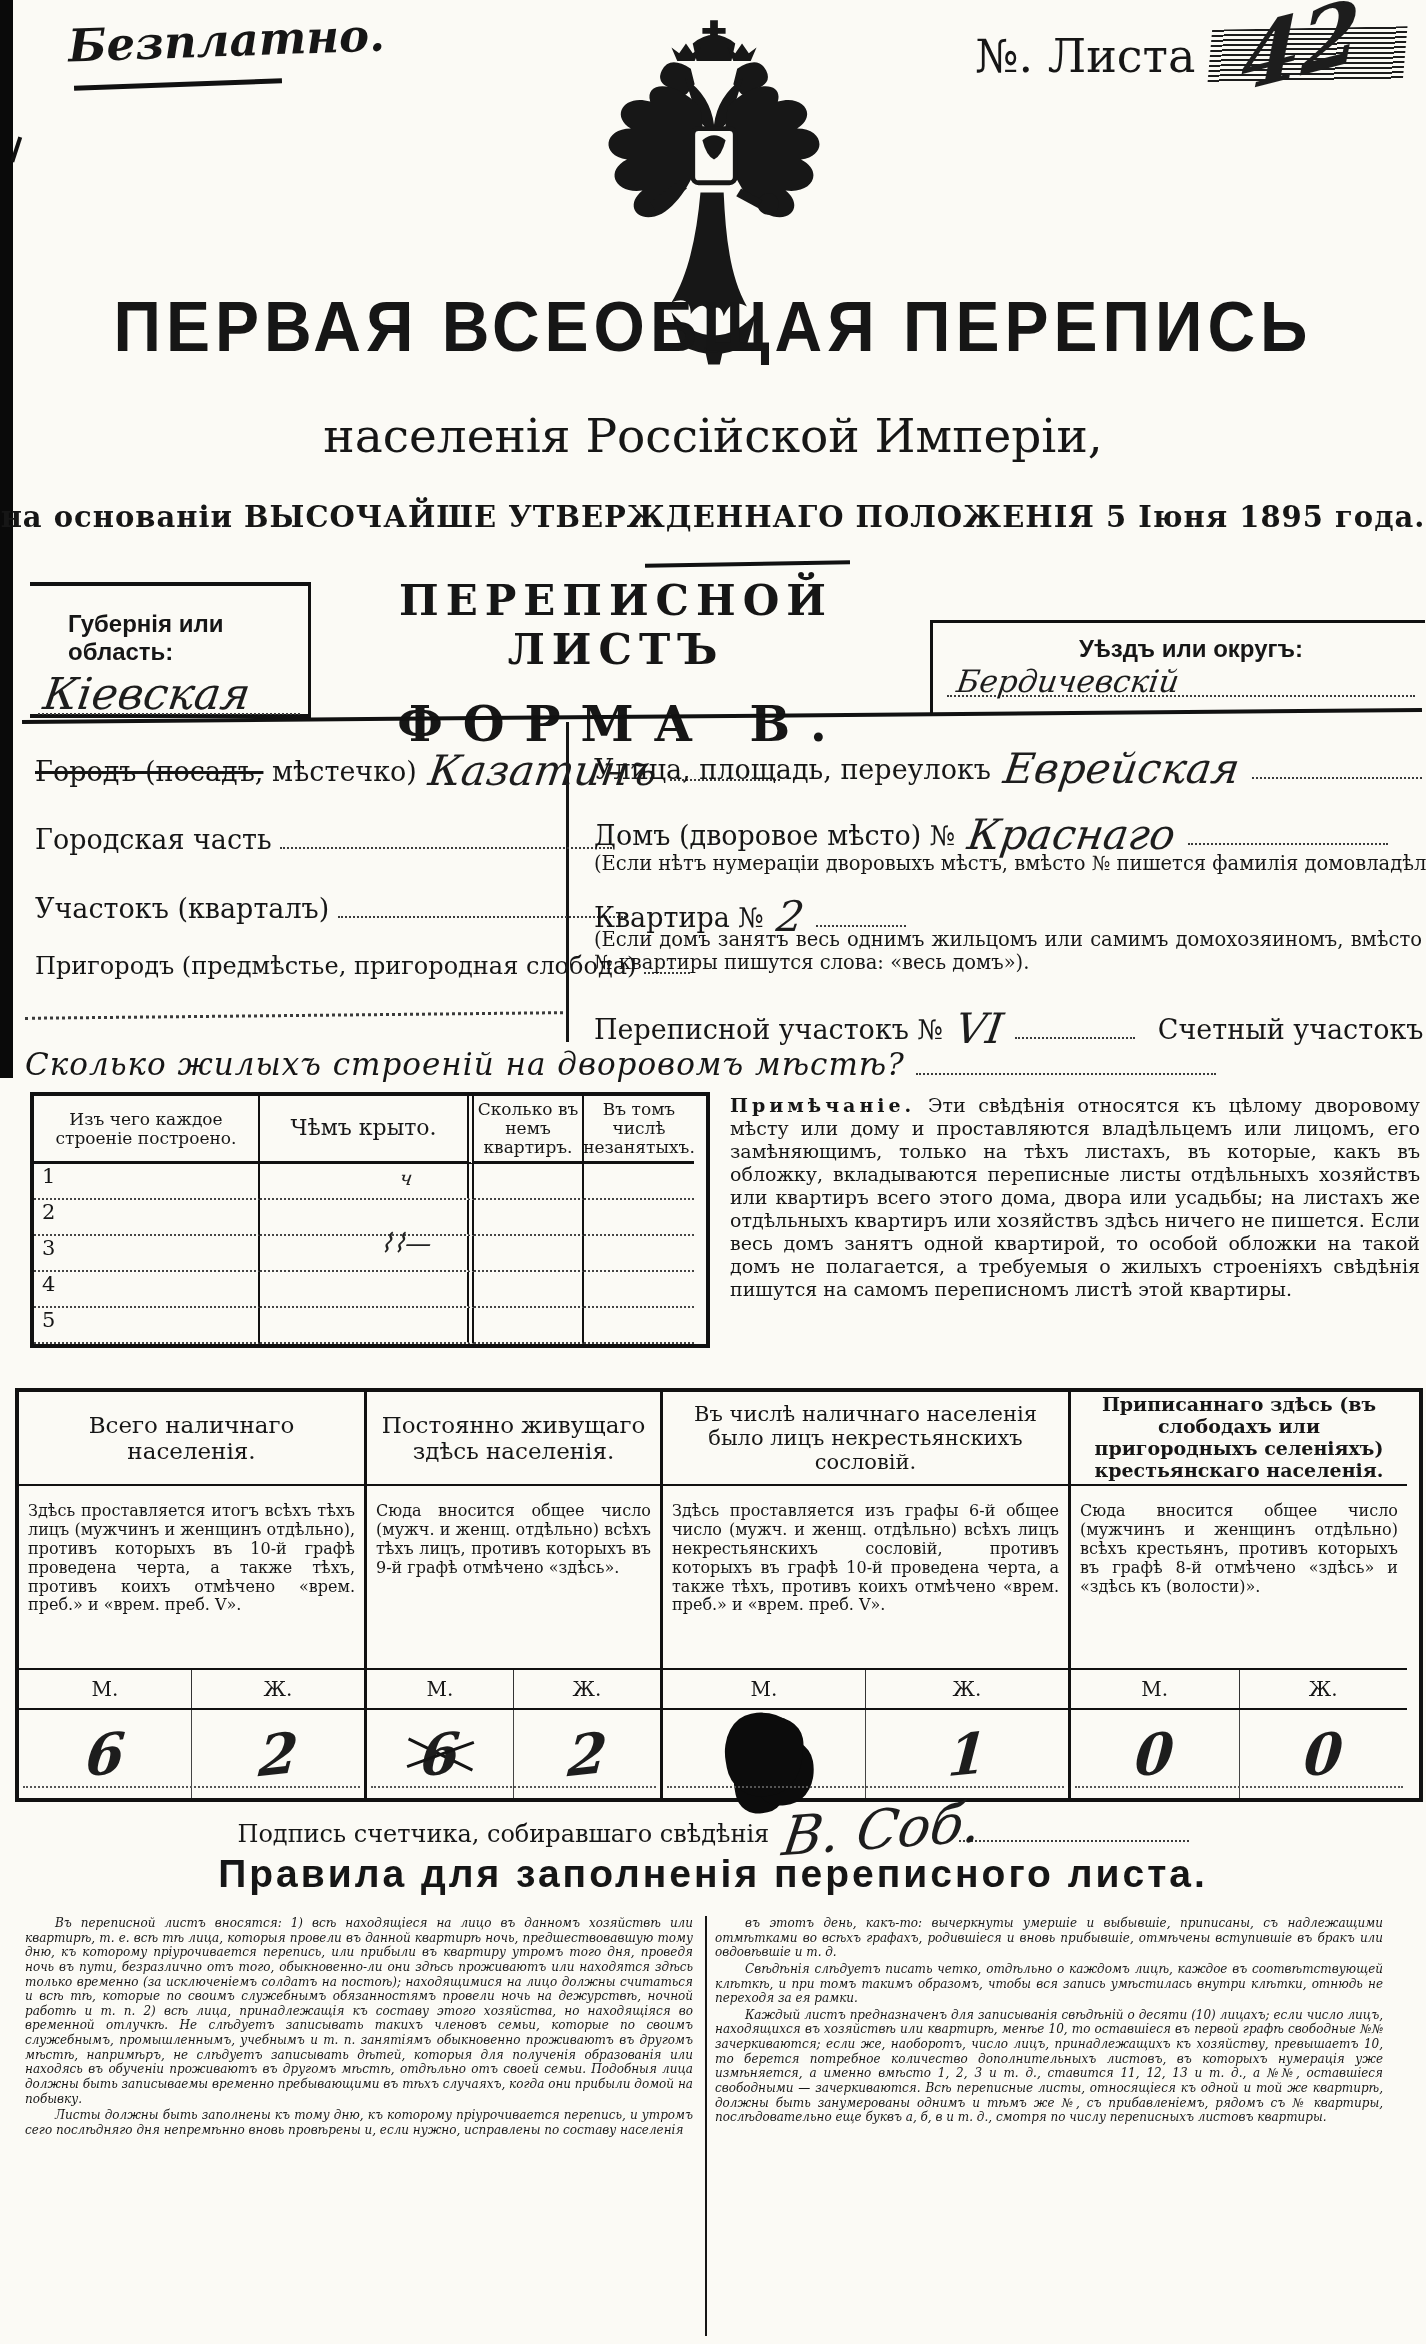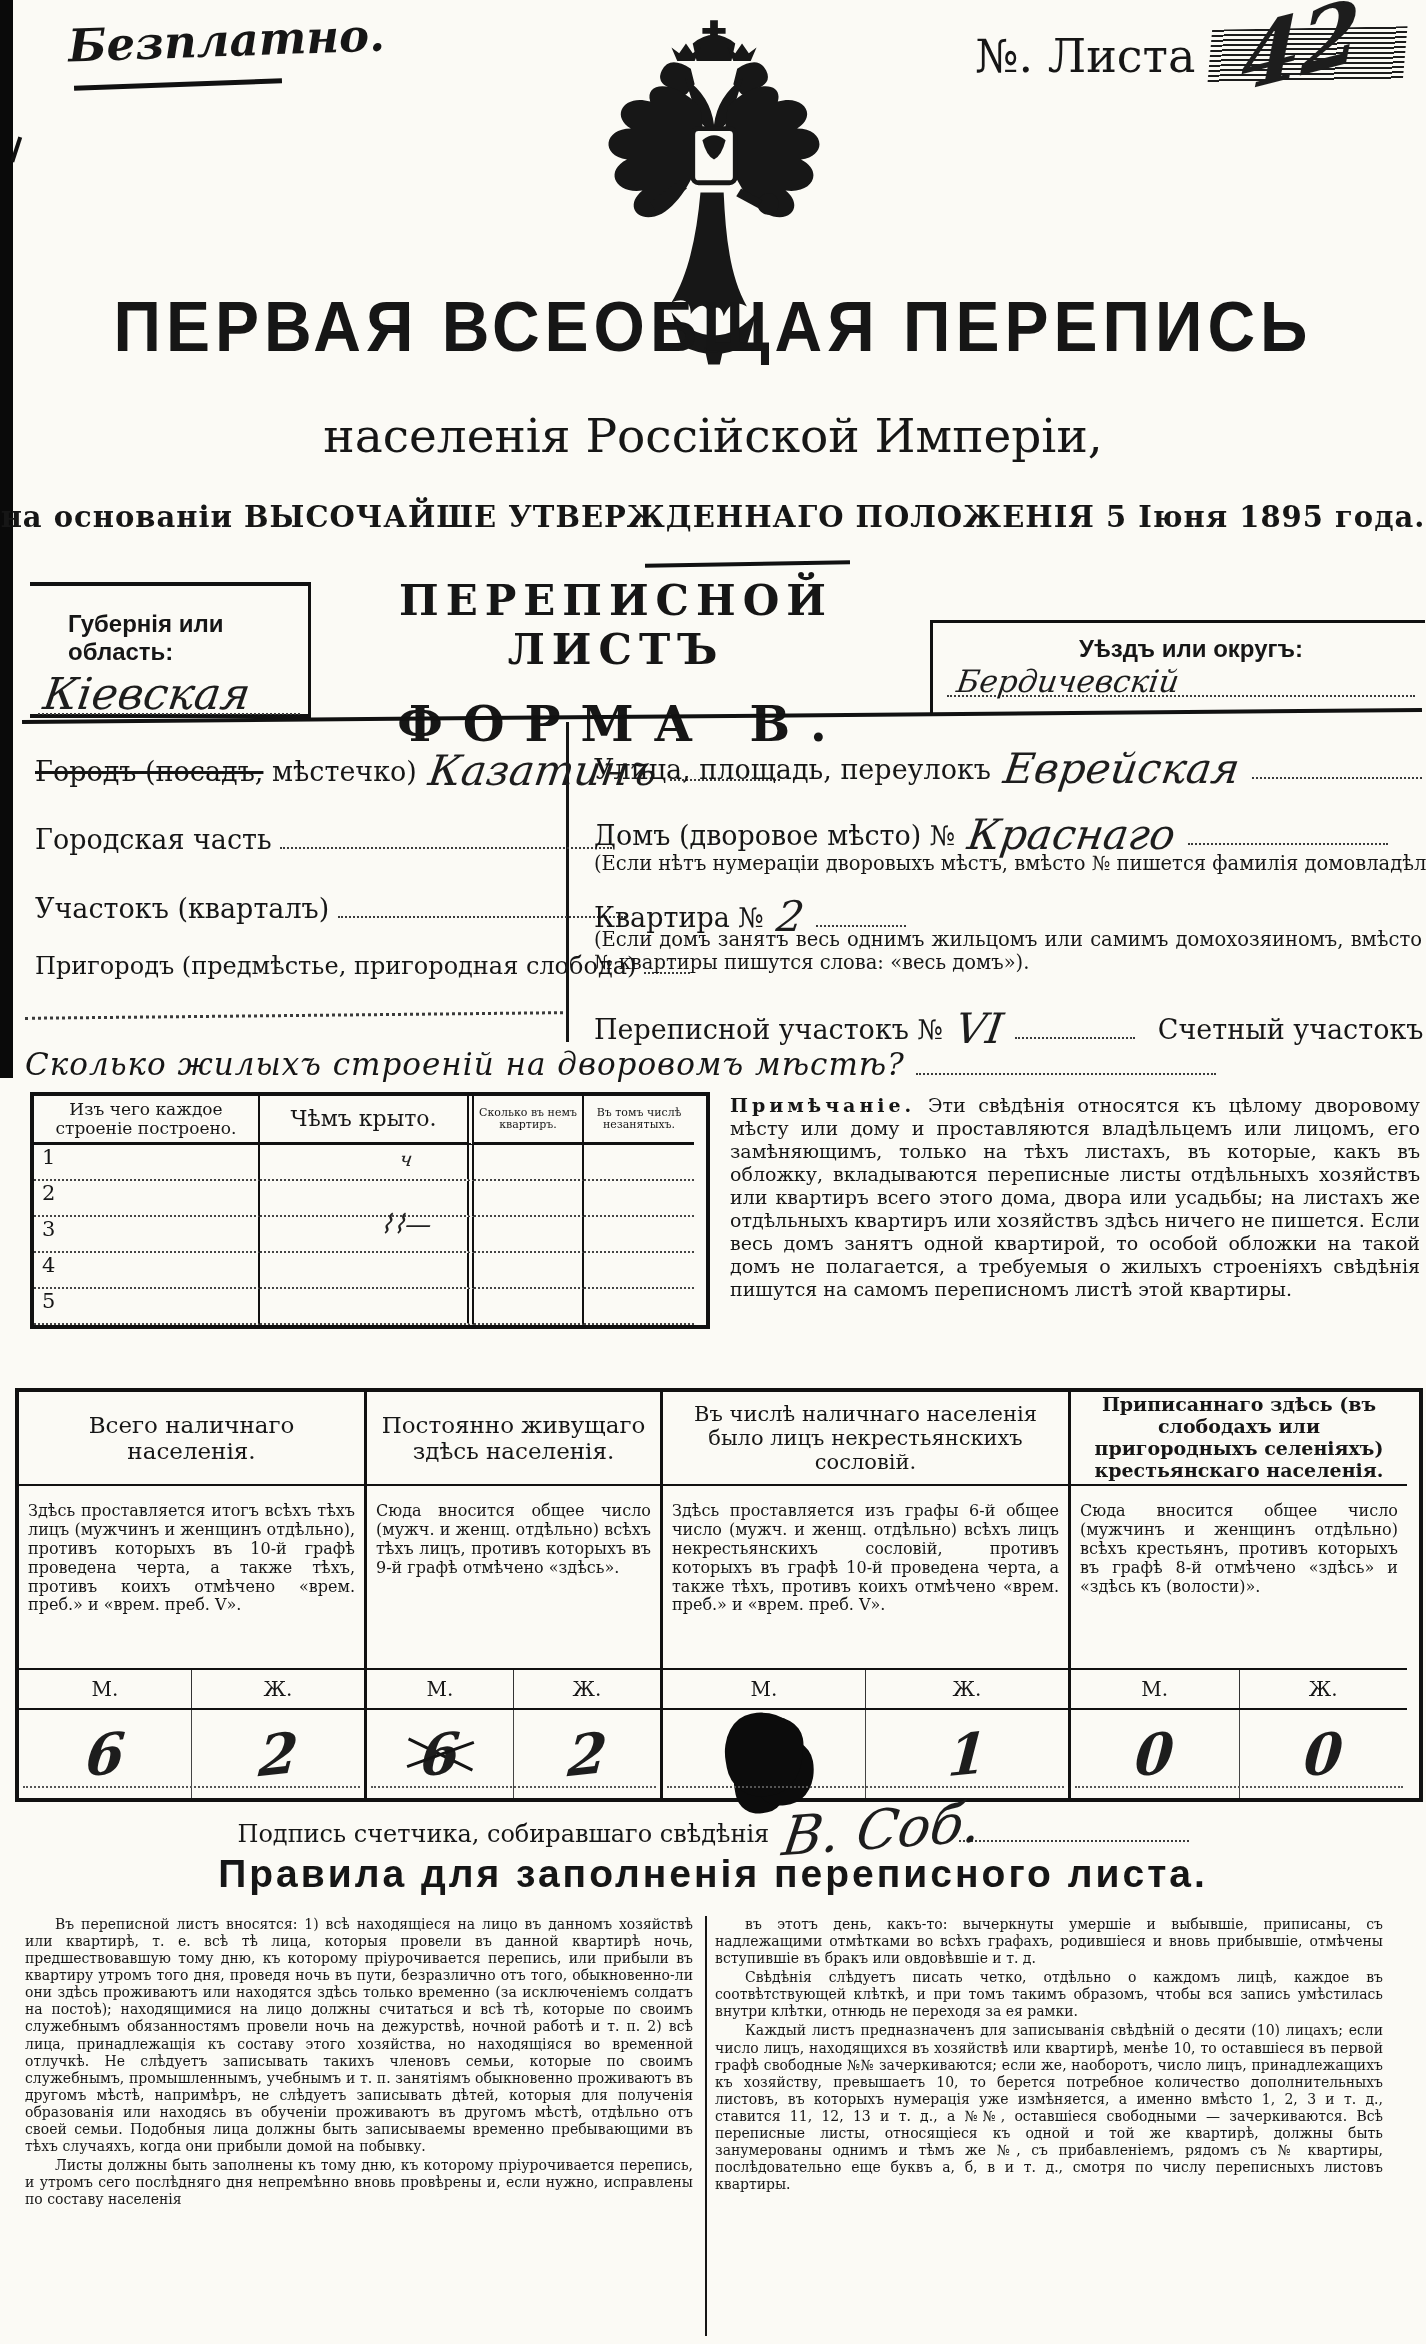--- a/index.html
+++ b/index.html
@@ -55,21 +55,21 @@
   #house-note{left:594px;top:852px;width:828px;font-size:19.5px;white-space:nowrap;}
   #f-kv{left:594px;top:888px;}
   #kv-note{left:594px;top:928px;width:828px;font-size:19.5px;line-height:1.2;text-align:justify;}
   #f-uch{left:594px;top:1000px;font-size:27px;white-space:nowrap;}
   
   #bq{left:25px;top:1046px;font-size:31px;font-style:italic;letter-spacing:1px;white-space:nowrap;}
   #btable{left:30px;top:1092px;width:672px;border:4px solid #111;display:grid;
           grid-template-columns:226px 214px 110px 110px;background:#fbfaf5;}
   .bt-h{border-bottom:3px solid #111;text-align:center;padding:4px 2px;line-height:1.12;
         display:flex;align-items:center;justify-content:center;}
-  .h1{font-size:17px;} .h2{font-size:22px;} .h3,.h4{font-size:11px;}
+  .h1{font-size:17px;} .h2{font-size:22px;} .h3,.h4{font-size:17px;}
   .bt-c{height:34px;border-bottom:2px dotted #444;font-size:21px;padding-left:8px;position:relative;}
   .bR{border-right:2px solid #111;} .bRD{border-right:7px double #111;}
   .scribble{position:absolute;font-size:20px;color:#222;}
   #note-block{left:730px;top:1094px;width:690px;font-size:19px;line-height:1.21;text-align:justify;}
   #note-title{font-weight:bold;letter-spacing:4px;}
   
   #count-heading{top:1340px;font-size:30px;font-weight:bold;letter-spacing:1px;}
   #ctable{left:15px;top:1388px;width:1400px;border:4px solid #111;display:grid;
           grid-template-columns:345px 296px 408px 339px;}
   .ct-col{display:flex;flex-direction:column;}
@@ -92,21 +92,21 @@
   .blot{width:78px;height:84px;background:#0c0c0c;transform:rotate(-10deg);
         border-radius:46% 60% 52% 48%/55% 48% 60% 45%;
         box-shadow:16px 20px 0 -8px #0c0c0c,-8px 28px 0 -12px #0c0c0c,12px -4px 0 -10px #0c0c0c;}
   
   #sig-row{top:1792px;font-size:24px;white-space:nowrap;}
   #sig-value{font-size:54px;position:relative;top:6px;margin-left:6px;transform:rotate(-4deg) skewX(-12deg);}
   #sig-dots{display:inline-block;width:230px;margin-left:-30px;}
   
   #rules-heading{top:1852px;font-family:"Liberation Sans",sans-serif;font-weight:bold;font-size:39px;letter-spacing:3px;}
   #rules{left:25px;top:1916px;width:1392px;height:428px;display:flex;overflow:hidden;}
-  .rcol{width:668px;font-size:14px;line-height:1.22;text-align:justify;}
+  .rcol{width:668px;font-size:12px;line-height:1.22;text-align:justify;font-style:italic;}
   .rcol p{margin:0 0 2px 0;text-indent:30px;}
   #rules-divider{left:705px;top:1916px;width:2px;height:420px;background:#161616;}
   #rcol-right{margin-left:22px;}
 </style>
 </head>
 <body>
 
 <div id="page">
 
   <div id="edge-bar" class="abs"></div>

